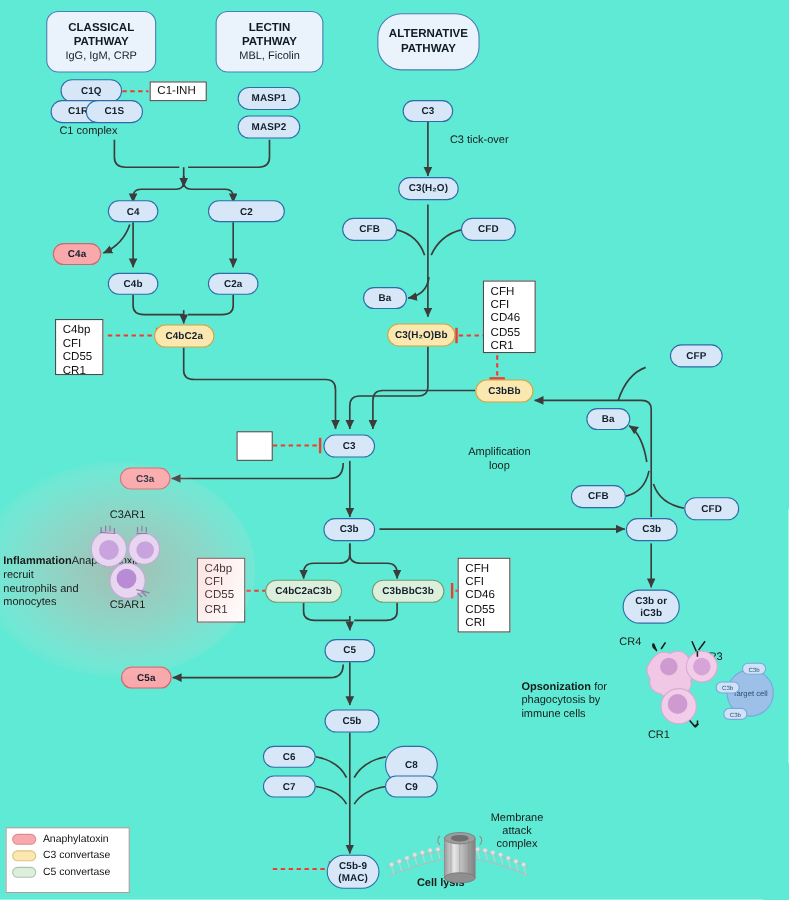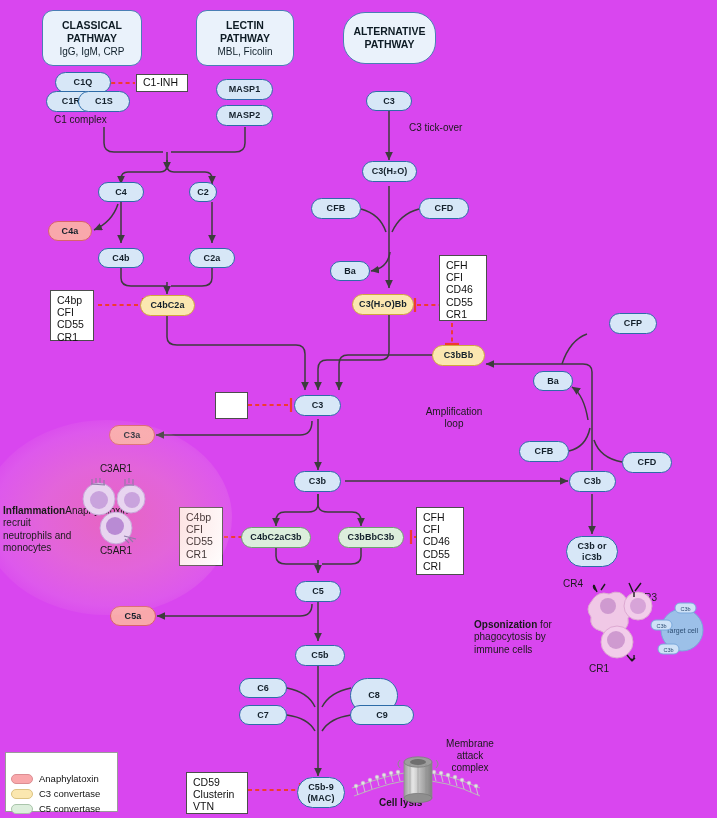--- a/index.html
+++ b/index.html
@@ -5,21 +5,21 @@
   * { box-sizing: border-box; }
   html, body {
     margin: 0; padding: 0;
     background: #ffffff;
     font-family: "Liberation Sans", sans-serif;
   }
   #canvas {
     position: relative;
     width: 717px;
     height: 818px;
-    background: #d946ef;
+    background: #5eead4;
     overflow: hidden;
   }
   #edges { position: absolute; left: 0; top: 0; width: 717px; height: 818px; pointer-events: none; }
 
   
   .node {
     position: absolute;
     display: flex; align-items: center; justify-content: center;
     text-align: center;
     border-radius: 999px;
@@ -73,21 +73,21 @@
   .cap.c  { text-align: center; }
   .cap.mix b { font-weight: bold; }
 
   
   #legend {
     position: absolute;
     left: 5px; top: 752px;
     width: 113px; height: 60px;
     border: 1.2px solid #9a9a9a;
     background: #fff;
-    padding: 18px 5px;
+    padding: 2px 5px;
   }
   #legend .row { display: flex; align-items: center; height: 15px; }
   #legend .sw {
     width: 22px; height: 10px; border-radius: 999px;
     border: 1.2px solid #bfa0a3; margin-right: 6px; flex: none;
   }
   #legend .sw.s0 { background: #f9a8ab; border-color: #dc8e93; }
   #legend .sw.s1 { background: #fbe7b0; border-color: #dcc482; }
   #legend .sw.s2 { background: #dceedc; border-color: #aac5ab; }
   #legend .lb { font-size: 9.5px; color: #111; }
@@ -229,21 +229,21 @@
   <div class="node" style="left:55px;top:72px;width:56px;height:21px;">C1Q</div>
   <div class="node" style="left:46px;top:91px;width:50px;height:21px;">C1R</div>
   <div class="node" style="left:78px;top:91px;width:52px;height:21px;">C1S</div>
   <div class="cap" style="left:54px;top:114px;width:90px;">C1 complex</div>
   <div class="ibox" style="left:136px;top:74px;width:52px;height:18px;display:flex;align-items:center;">C1-INH</div>
 
   <div class="node" style="left:216px;top:79px;width:57px;height:21px;">MASP1</div>
   <div class="node" style="left:216px;top:105px;width:57px;height:21px;">MASP2</div>
 
   <div class="node" style="left:98px;top:182px;width:46px;height:20px;">C4</div>
-  <div class="node" style="left:189px;top:182px;width:28px;height:20px;">C2</div>
+  <div class="node" style="left:189px;top:182px;width:70px;height:20px;">C2</div>
   <div class="node pink" style="left:48px;top:221px;width:44px;height:20px;">C4a</div>
   <div class="node" style="left:98px;top:248px;width:46px;height:20px;">C4b</div>
   <div class="node" style="left:189px;top:248px;width:46px;height:20px;">C2a</div>
   <div class="node yellow" style="left:140px;top:295px;width:55px;height:21px;">C4bC2a</div>
   <div class="ibox" style="left:50px;top:290px;width:44px;height:51px;">C4bp
 CFI
 CD55
 CR1</div>
 
   <div class="node" style="left:366px;top:91px;width:46px;height:20px;">C3</div>
@@ -288,28 +288,25 @@
 CD46
 CD55
 CRI</div>
 
   <div class="node" style="left:295px;top:581px;width:46px;height:21px;">C5</div>
   <div class="node pink" style="left:110px;top:606px;width:46px;height:20px;">C5a</div>
   <div class="node" style="left:295px;top:645px;width:50px;height:21px;">C5b</div>
   <div class="node" style="left:239px;top:678px;width:48px;height:20px;">C6</div>
   <div class="node" style="left:239px;top:705px;width:48px;height:20px;">C7</div>
   <div class="node" style="left:350px;top:678px;width:48px;height:35px;">C8</div>
-  <div class="node" style="left:350px;top:705px;width:64px;height:20px;">C9</div>
+  <div class="node" style="left:350px;top:705px;width:48px;height:20px;">C9</div>
   <div class="node" style="left:297px;top:777px;width:48px;height:31px;">
     <span style="white-space:pre-line;">C5b-9
 (MAC)</span>
   </div>
-  <div class="ibox" style="left:186px;top:772px;width:62px;height:42px;">CD59
-Clusterin
-VTN</div>
 
   <div id="glow"></div>
   <div class="cap mix" style="left:3px;top:493px;width:78px;">
     <b>Inflammation</b><span style="white-space:pre-line;">Anaphylatoxin
 recruit
 neutrophils and
 monocytes</span>
   </div>
   <div class="cap c" style="left:86px;top:463px;width:60px;">C3AR1</div>
   <div class="cap c" style="left:86px;top:545px;width:60px;">C5AR1</div>

